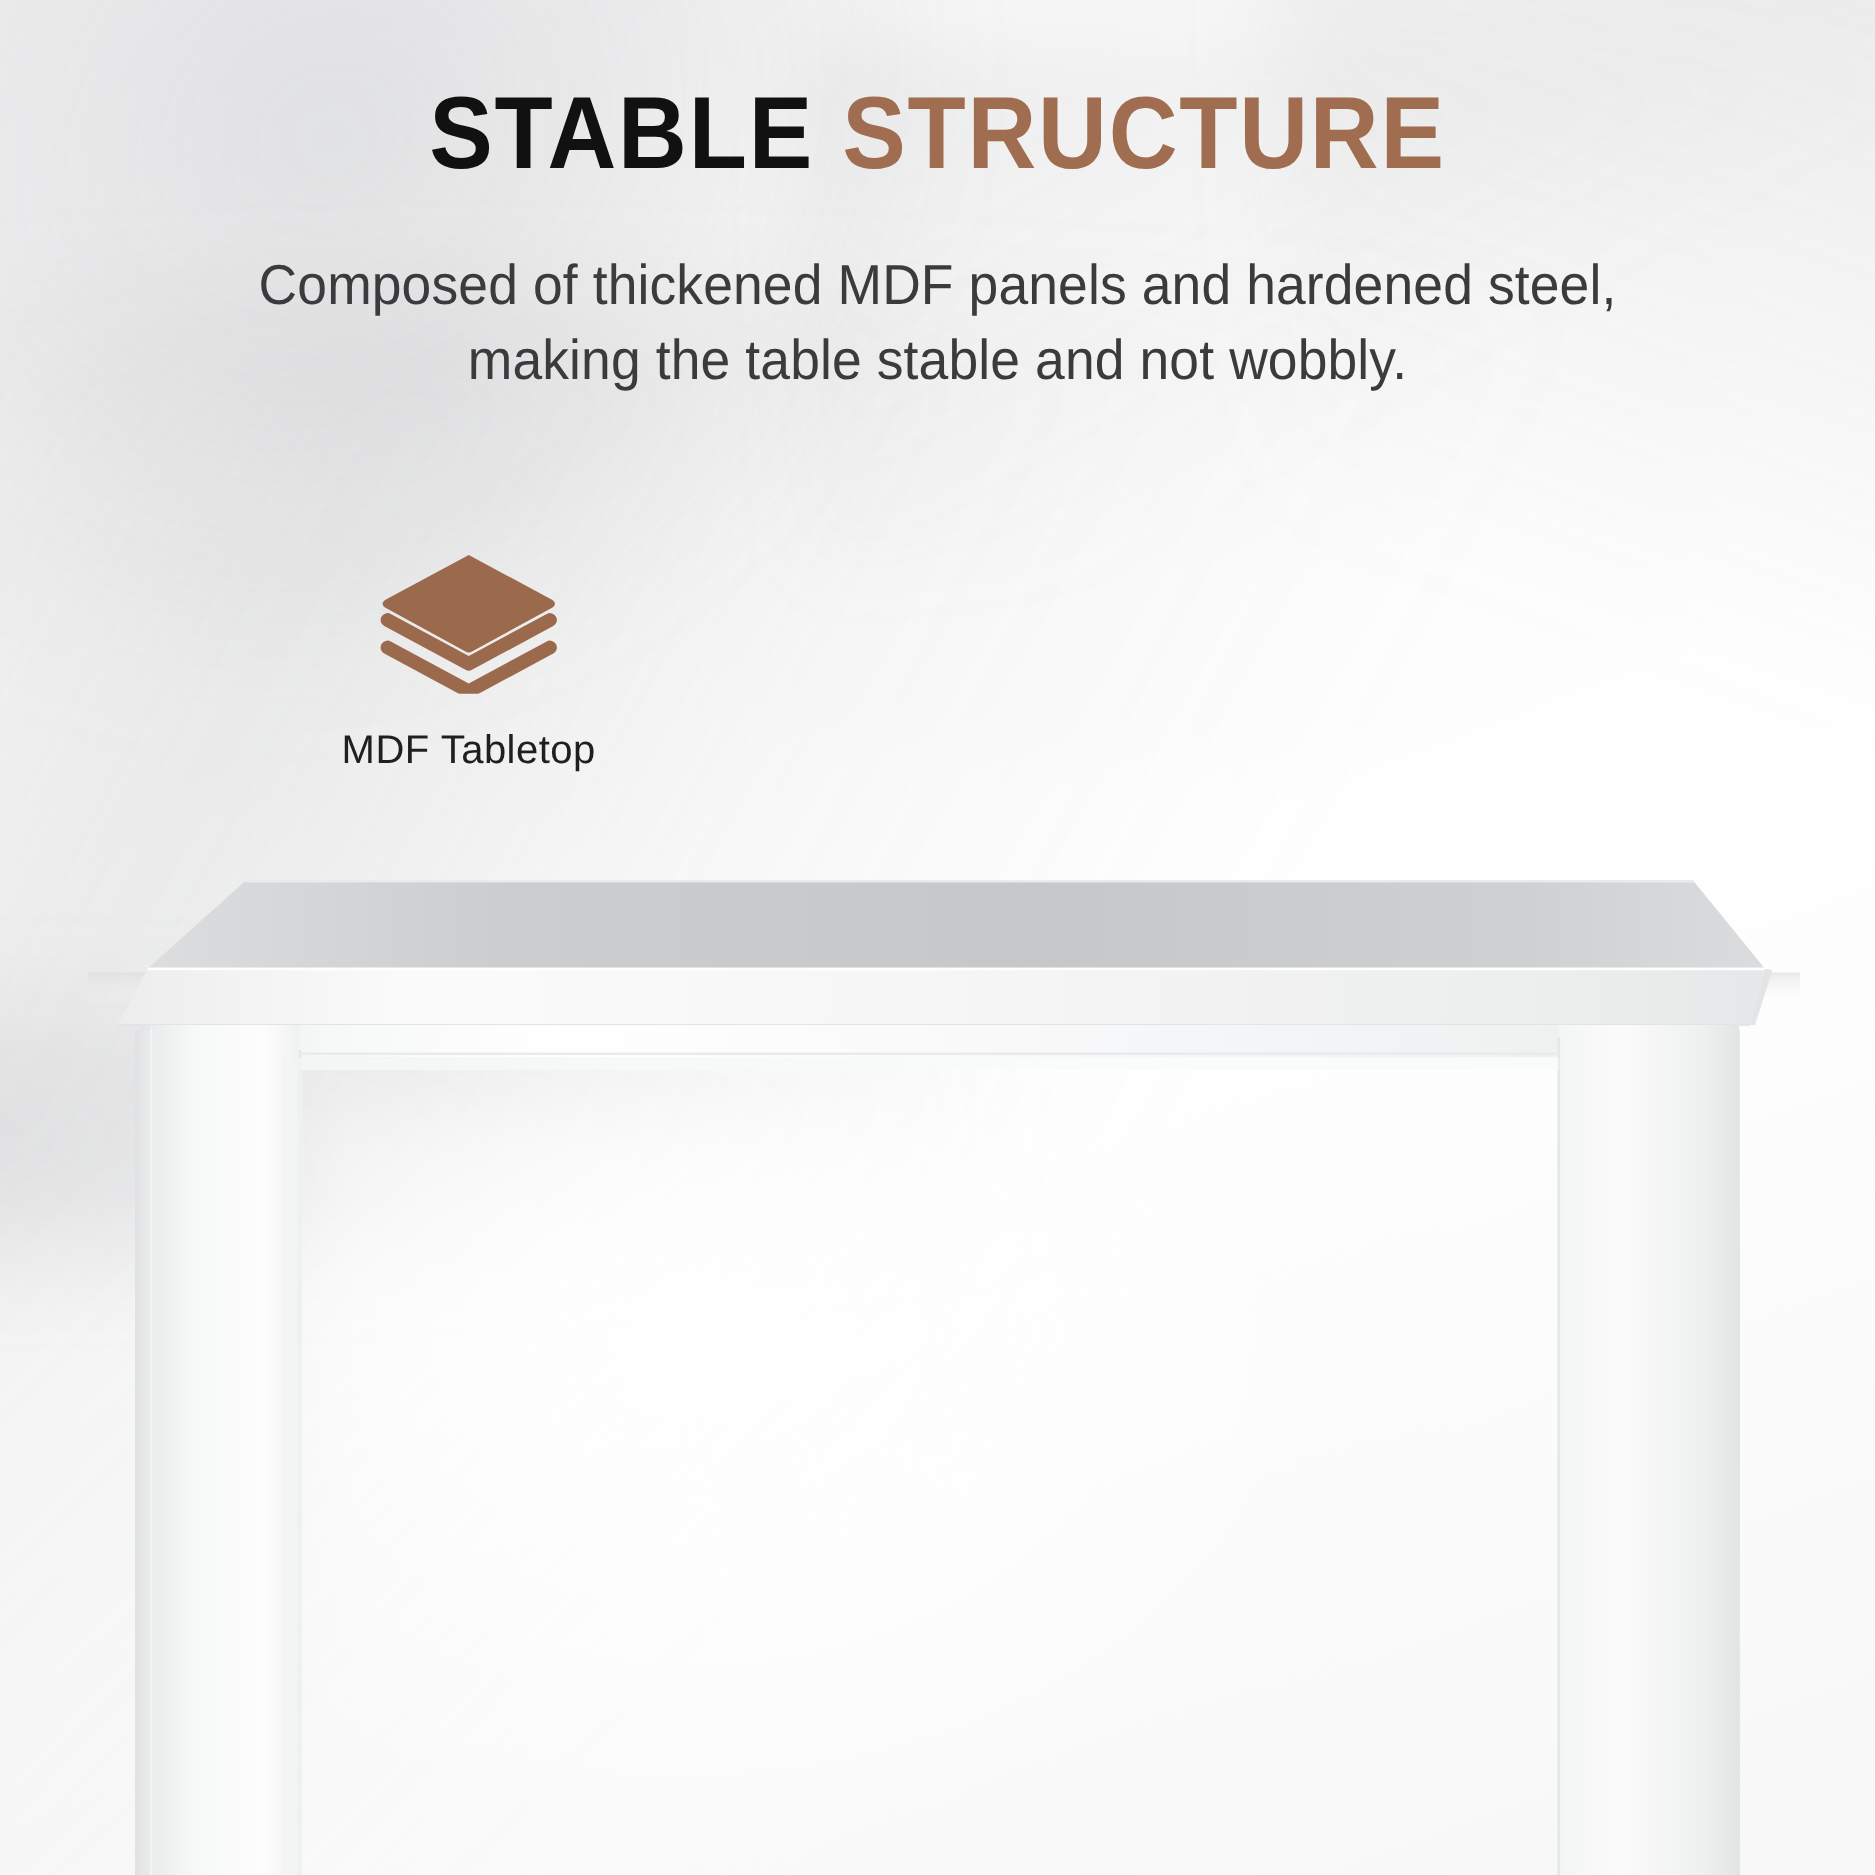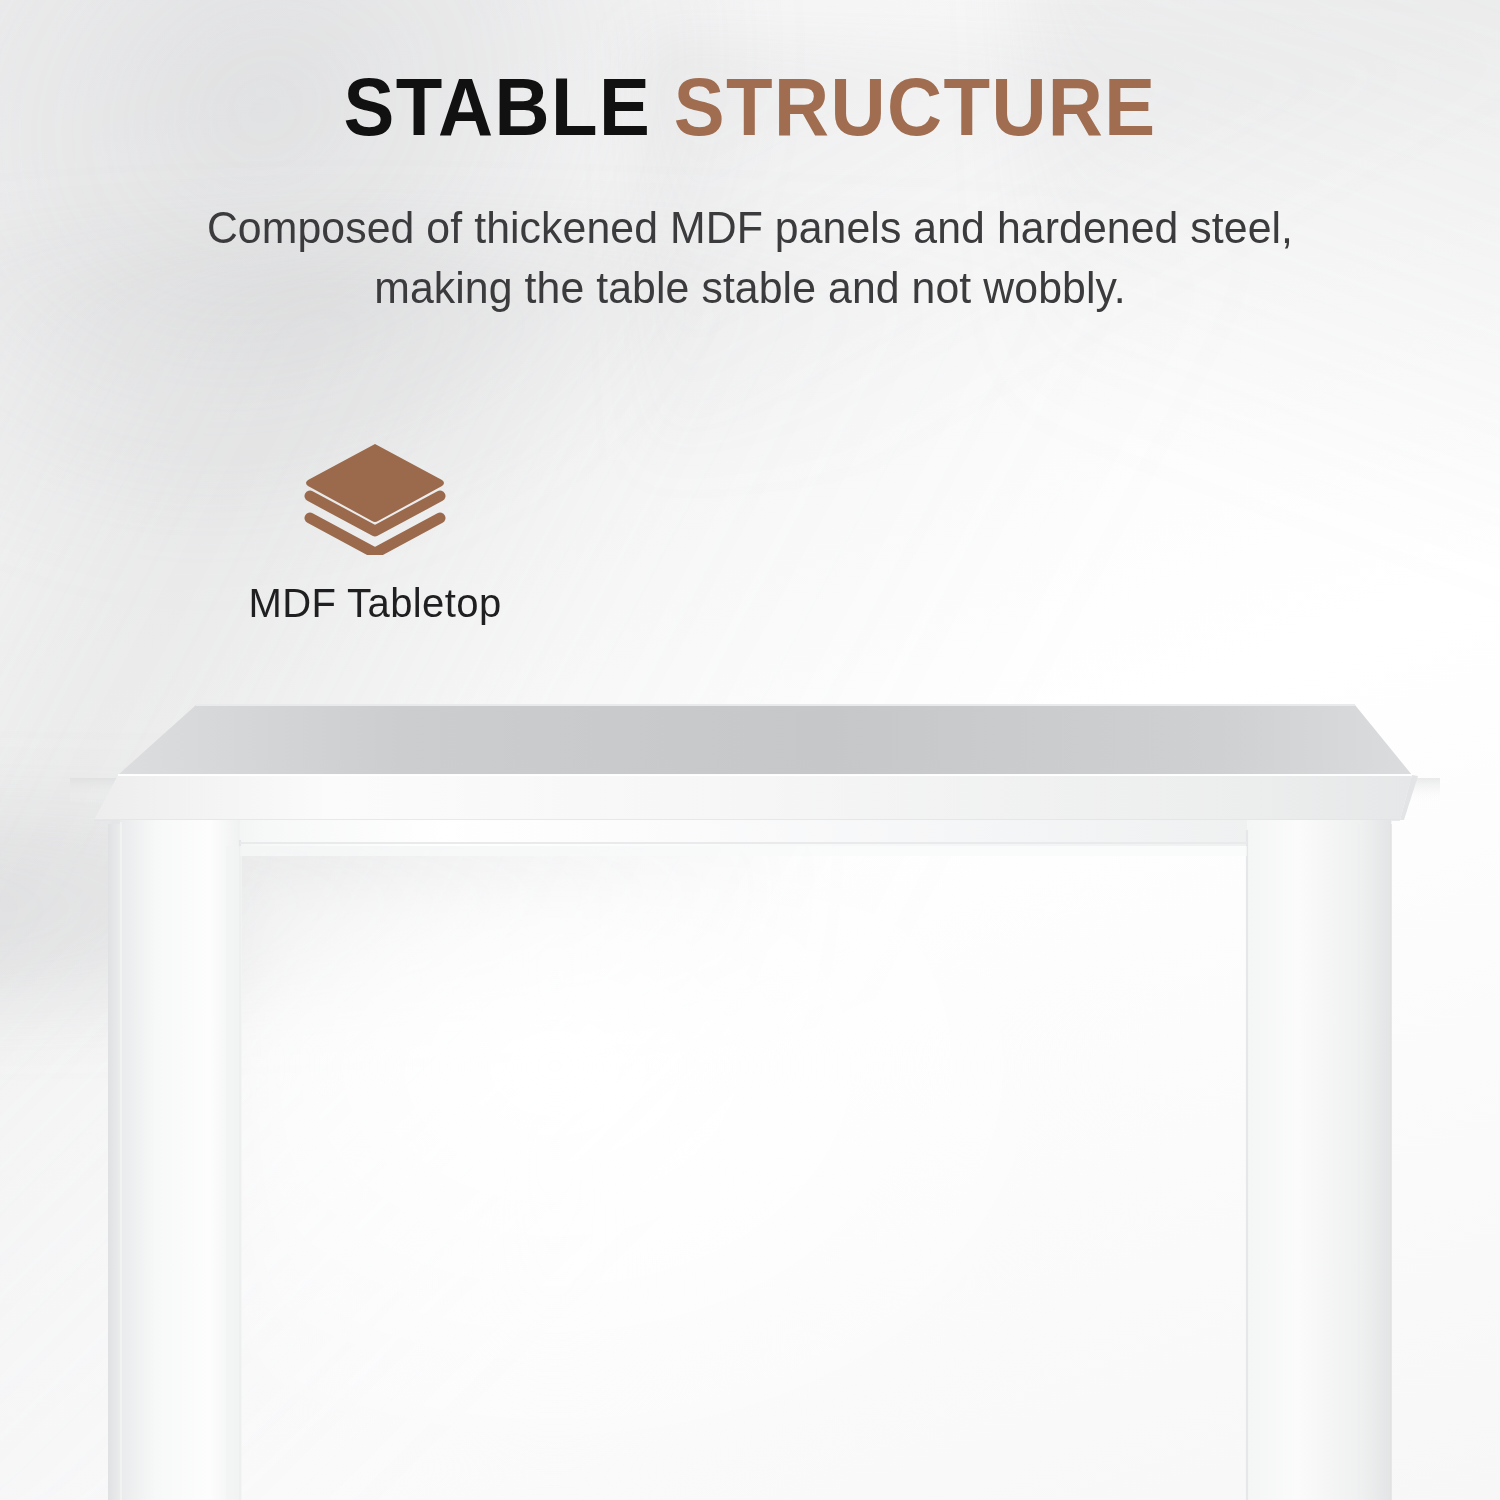--- a/index.html
+++ b/index.html
@@ -41,21 +41,21 @@
      font-family:"Liberation Sans Narrow","Liberation Sans",sans-serif;
      font-weight:300;font-size:45px;line-height:1.33;color:#3b3b3d;letter-spacing:0.1px;
      transform:scaleX(0.95);transform-origin:center top;}
   .subtitle span{display:block;}
 
   
   .features{position:absolute;top:430px;left:0;width:1500px;display:flex;}
   .feature{width:750px;display:flex;flex-direction:column;align-items:center;}
   .feature-icon{width:170px;height:125px;display:flex;align-items:center;justify-content:center;}
   .feature-label{margin-top:26px;font-family:"Liberation Sans",sans-serif;font-weight:300;
-     font-size:40px;color:#1f1f21;letter-spacing:0.4px;}
+     font-size:32px;color:#1f1f21;letter-spacing:0.4px;}
 
   
   .table-wrap{position:absolute;left:0;top:660px;width:1500px;height:840px;}
   .table-svg{display:block;width:1500px;height:840px;}
 </style>
 </head>
 <body>
 
 <div id="stage">
 

